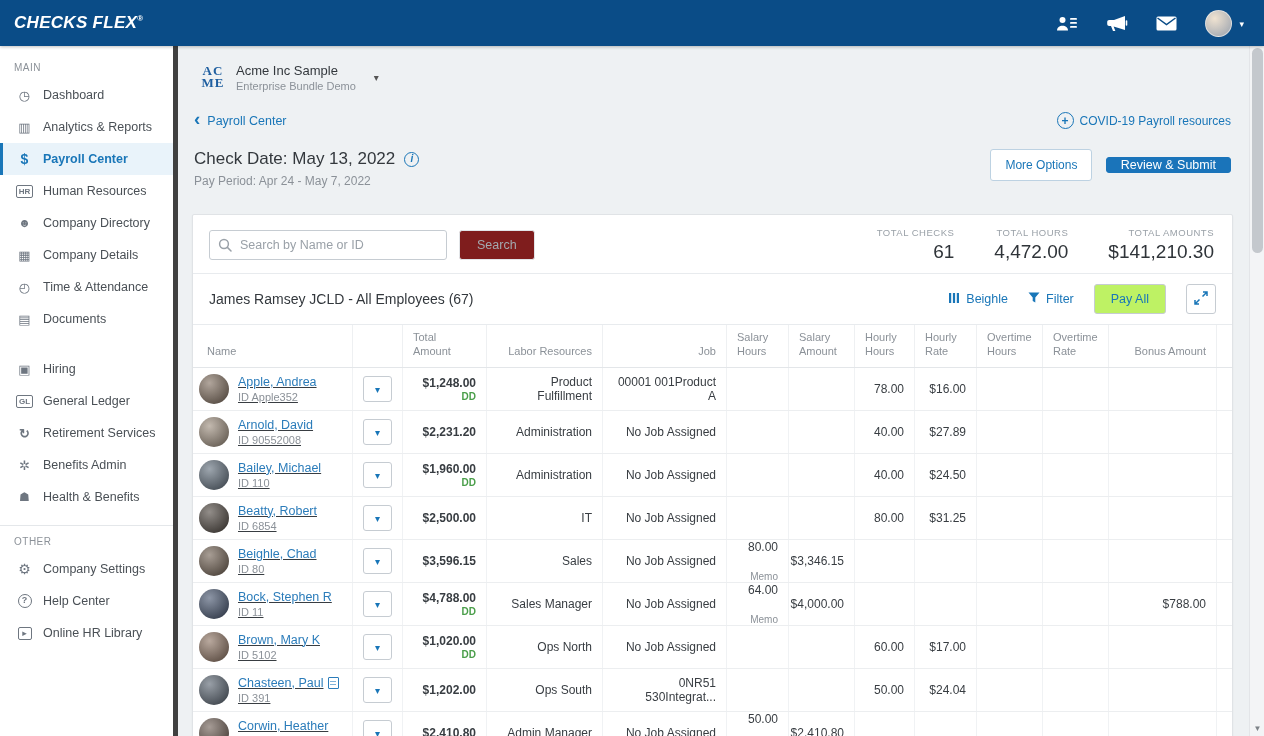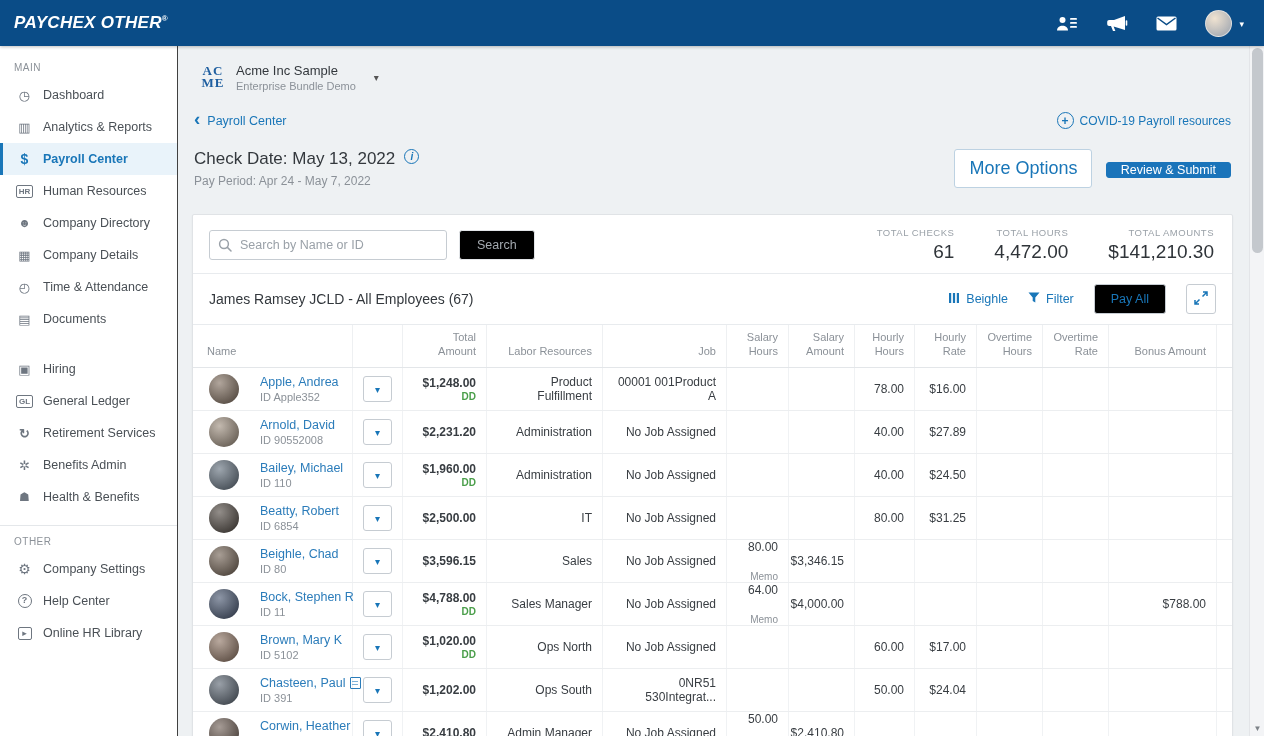--- a/index.html
+++ b/index.html
@@ -13,21 +13,21 @@
   .logo{color:#fff;font-style:italic;font-weight:800;font-size:17px;letter-spacing:.3px;cursor:pointer;}
   .logo sup{font-size:8px;font-style:normal;}
   .topbar-icons{display:flex;align-items:center;gap:28px;}
   .tb-ic{display:inline-flex;align-items:center;cursor:pointer;}
   .tb-profile{display:flex;align-items:center;gap:7px;cursor:pointer;}
   .tb-avatar{width:27px;height:27px;border-radius:50%;background:radial-gradient(circle at 35% 30%,#f0e3d1,#97a0ad);border:1px solid rgba(255,255,255,.5);}
   .tb-caret::before{content:"▾";color:#fff;font-size:9px;}
 
   
   .layout{position:absolute;top:46px;left:0;right:15px;bottom:0;display:flex;}
-  .sidebar{flex:0 0 178px;width:178px;background:#fff;border-right:1px solid #404040;padding-top:8px;overflow:hidden;}
+  .sidebar{flex:0 0 178px;width:178px;background:#fff;border-right:5px solid #404040;padding-top:8px;overflow:hidden;}
   .side-section-label{font-size:10px;color:#8b9198;padding:8px 14px 6px;letter-spacing:.5px;}
   .side-item{display:flex;align-items:center;gap:9px;height:32px;padding:0 8px 0 12px;font-size:12.5px;color:#4a5056;cursor:pointer;border-left:3px solid transparent;white-space:nowrap;}
   .side-item.active{background:#e9f3fa;border-left-color:#1976b8;color:#1976b8;font-weight:700;}
   .side-group + .side-group{margin-top:18px;}
   .side-group.divided{margin-top:12px;border-top:1px solid #e4e7ea;padding-top:2px;}
 
   
   .ic{width:19px;flex:0 0 19px;display:inline-flex;justify-content:center;align-items:center;color:#6e7680;font-size:13px;}
   .side-item.active .ic{color:#1976b8;}
   .ic-dashboard::before{content:"◷";}
@@ -57,58 +57,58 @@
   .company-caret::before{content:"▾";color:#555;font-size:10px;}
 
   .nav-row{display:flex;justify-content:space-between;align-items:center;margin:16px 2px 0;}
   .back-link{color:#1976b8;font-size:12.5px;display:flex;align-items:center;gap:7px;cursor:pointer;}
   .back-ch::before{content:"‹";font-size:19px;line-height:11px;font-weight:700;}
   .covid-link{color:#1976b8;font-size:12px;display:flex;align-items:center;gap:6px;cursor:pointer;}
   .covid-ic{width:17px;height:17px;border:1.5px solid #1976b8;border-radius:50%;display:flex;align-items:center;justify-content:center;flex:0 0 17px;}
   .covid-ic::before{content:"+";font-size:12px;font-weight:700;line-height:1;}
 
   .title-row{display:flex;justify-content:space-between;align-items:flex-start;margin:20px 2px 0;}
-  .check-date{font-size:17px;color:#33383d;display:flex;align-items:flex-start;gap:9px;}
+  .check-date{font-size:17px;color:#33383d;display:flex;align-items:center;gap:9px;}
   .info-ic{width:15px;height:15px;border:1.5px solid #1976b8;color:#1976b8;border-radius:50%;display:flex;align-items:center;justify-content:center;cursor:pointer;flex:0 0 15px;}
   .info-ic::before{content:"i";font-size:10px;font-weight:700;font-style:italic;line-height:1;}
   .pay-period{font-size:12px;color:#8b9198;margin-top:5px;}
-  .btn-outline{background:#fff;border:1px solid #bdd2e2;color:#1976b8;font-size:18px;padding:8px 14px;border-radius:3px;cursor:pointer;}
+  .btn-outline{background:#fff;border:1px solid #bdd2e2;color:#1976b8;font-size:12px;padding:8px 14px;border-radius:3px;cursor:pointer;}
   .btn-primary{background:#1a74ba;border:1px solid #1a74ba;color:#fff;font-size:12.5px;padding:0 14px;border-radius:3px;margin-left:10px;cursor:pointer;}
 
   
   .card{background:#fff;border:1px solid #e0e3e6;border-radius:2px;margin-top:26px;height:560px;overflow:hidden;box-shadow:0 1px 2px rgba(0,0,0,.05);}
   .card-top{display:flex;justify-content:space-between;align-items:center;padding:12px 16px 10px;}
   .search-wrap{display:flex;align-items:center;position:relative;}
   .search-ic{position:absolute;left:9px;top:8px;}
   .search-input{width:238px;height:30px;border:1px solid #c6ccd2;border-radius:3px;padding:0 8px 0 30px;font-size:12.5px;color:#333;outline:none;}
   .search-input::placeholder{color:#9aa1a8;}
-  .btn-search{height:30px;margin-left:12px;padding:0 17px;background:#000000;border:1px solid #e2e5e8;color:#a3a9af;font-size:12.5px;border-radius:3px;cursor:default;}
+  .btn-search{height:30px;margin-left:12px;padding:0 17px;background:#7f1d1d;border:1px solid #e2e5e8;color:#a3a9af;font-size:12.5px;border-radius:3px;cursor:default;}
   .summary{display:flex;gap:40px;align-items:flex-start;padding-right:2px;}
   .sum-item{text-align:right;}
   .sum-label{font-size:9.5px;color:#9aa1a8;letter-spacing:.5px;}
   .sum-value{font-size:19px;color:#2f3439;margin-top:3px;}
 
   .table-title-row{display:flex;justify-content:space-between;align-items:center;padding:10px 16px;border-top:1px solid #e8ebee;}
   .table-title{font-size:14px;color:#33383d;}
   .table-tools{display:flex;align-items:center;gap:20px;}
   .tool-link{color:#1976b8;font-size:12.5px;display:flex;align-items:center;gap:6px;cursor:pointer;}
-  .btn-payall{background:#000000;border:1px solid #c6ccd2;color:#1976b8;font-size:12.5px;padding:7px 16px;border-radius:3px;cursor:pointer;}
+  .btn-payall{background:#bef264;border:1px solid #c6ccd2;color:#1976b8;font-size:12.5px;padding:7px 16px;border-radius:3px;cursor:pointer;}
   .btn-expand{width:30px;height:30px;background:#fff;border:1px solid #c6ccd2;border-radius:3px;display:flex;align-items:center;justify-content:center;cursor:pointer;}
 
   
   .grid-row{display:grid;grid-template-columns:160px 50px 84px 116px 124px 62px 66px 60px 62px 66px 66px 108px 1fr;}
   .thead{border-top:1px solid #e8ebee;border-bottom:1px solid #e3e6e9;}
   .th{font-size:11px;color:#8b9198;padding:6px 10px 8px;display:flex;align-items:flex-end;min-height:37px;border-right:1px solid #eef0f2;line-height:1.25;}
-  .th.num{justify-content:flex-end;text-align:right;}
+  .th.num{justify-content:flex-end;}
   .th.c-name{padding-left:14px;}
   .c-end{border-right:none !important;}
   .trow{border-bottom:1px solid #eceef0;height:43px;}
   .td{display:flex;align-items:center;font-size:12px;color:#383d42;padding:0 10px;border-right:1px solid #f0f2f4;height:100%;}
   .td.num{flex-direction:column;align-items:flex-end;justify-content:center;text-align:right;}
-  .td.c-name{gap:21px;padding-left:16px;}
+  .td.c-name{gap:9px;padding-left:6px;text-decoration:underline;}
   .td.c-dd{justify-content:center;}
   .avatar{width:30px;height:30px;border-radius:50%;flex:0 0 30px;}
   .nm{display:flex;flex-direction:column;min-width:0;}
   .nm-line{display:flex;align-items:center;gap:5px;}
   .nm-link{color:#2b7cba;font-size:12.5px;cursor:pointer;white-space:nowrap;}
   .nm-id{color:#8b9198;font-size:11px;margin-top:2px;white-space:nowrap;}
   .note-ic{width:11px;height:12px;border:1px solid #2b7cba;border-radius:1px;flex:0 0 11px;cursor:pointer;background-image:linear-gradient(#7fb2d9,#7fb2d9),linear-gradient(#7fb2d9,#7fb2d9);background-size:6px 1px;background-position:1px 3px,1px 6px;background-repeat:no-repeat;}
   .dd-btn{width:34px;height:26px;background:#fff;border:1px solid #c6ccd2;border-radius:3px;display:flex;align-items:center;justify-content:center;cursor:pointer;}
   .dd-caret::before{content:"▾";color:#1976b8;font-size:10px;}
   .amt{font-weight:700;margin-left:48px;}
@@ -118,21 +118,21 @@
   
   .scrollbar{position:absolute;top:46px;right:0;width:15px;bottom:0;background:#f3f4f6;border-left:1px solid #e3e5e8;}
   .sb-thumb{position:absolute;top:2px;left:2px;width:11px;height:205px;background:#c4c8cd;border-radius:6px;cursor:pointer;}
   .sb-down{position:absolute;bottom:0;left:0;width:15px;height:15px;display:flex;align-items:center;justify-content:center;color:#7d8288;font-size:8px;cursor:pointer;}
   .sb-down::before{content:"▼";}
 </style>
 </head>
 <body>
 
 <header class="topbar">
-  <div class="logo"><span>PAYCHEX OTHER</span><sup>®</sup></div>
+  <div class="logo"><span>CHECKS FLEX</span><sup>®</sup></div>
   <div class="topbar-icons">
     <span class="tb-ic">
       <svg width="22" height="17" viewBox="0 0 22 17">
           <circle cx="6.5" cy="5" r="3" fill="#fff"></circle>
           <path d="M1 15.5c0-3 2.5-4.8 5.5-4.8s5.5 1.8 5.5 4.8z" fill="#fff"></path>
           <rect x="14" y="3" width="7" height="1.8" rx=".9" fill="#fff"></rect>
           <rect x="14" y="7" width="7" height="1.8" rx=".9" fill="#fff"></rect>
           <rect x="14" y="11" width="7" height="1.8" rx=".9" fill="#fff"></rect>
         </svg>
     </span>

